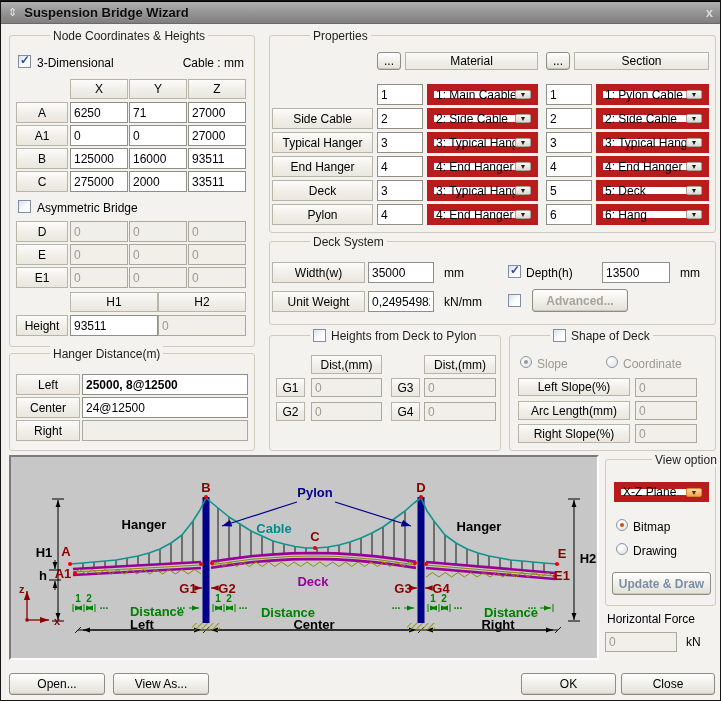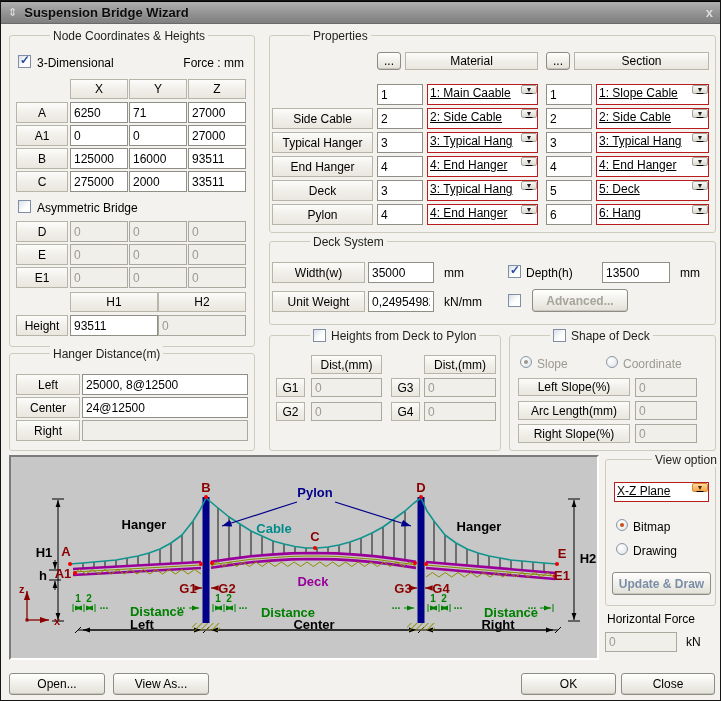--- a/index.html
+++ b/index.html
@@ -14,21 +14,21 @@
   .tclose { margin-left:auto; color:#DCDCDC; font-size:13px; font-weight:bold; line-height:1; }
   .group { position:absolute; border:1px solid #CFCCBE; border-radius:3px; }
   .gt { position:absolute; top:-8px; left:8px; background:#F3F2EE; padding:0 3px; font-size:12px;
         color:#1E1E1E; white-space:nowrap; display:flex; align-items:center; gap:5px; height:15px;margin-left:32px; }
   .plate { position:absolute; display:flex; align-items:center; justify-content:center; font-size:12px; color:#000;
            background:linear-gradient(#FCFCFB,#F0EEE8 55%,#E9E7DF); border:1px solid #B7B4A8; white-space:nowrap; overflow:hidden; }
   .fld { position:absolute; border:1px solid #8F8F85; background:#fff; font-family:"Liberation Sans",sans-serif;
          font-size:12px; padding:0 3px; color:#000; }
   input.fld { outline:none; }
   .fld.dis { background:#F1EFE9; color:#9B9990; border-color:#ABA99E; }
-  .cmb { position:absolute; border:1px solid #b91c1c; background:#fff; display:flex; align-items:flex-start;text-decoration:underline; }
+  .cmb { position:absolute; border:7px solid #b91c1c; background:#fff; display:flex; align-items:center; }
   .ct { flex:1; font-size:12px; padding:1px 2px; white-space:nowrap; overflow:hidden; }
   .ca { width:16px; display:flex; align-items:center; justify-content:center; font-size:7px; color:#1F1F1F;
         background:linear-gradient(#F8F8F6,#DDDBD2); border:1px solid #A5A399; border-radius:2px; }
   .ca.orange { background:linear-gradient(#FFD9A1,#F5A54C); border-color:#D8892F; color:#4A2A00; }
   .cb { width:13px; height:13px; border:1px solid #7E8EA4; background:linear-gradient(135deg,#D9DFE6,#FFFFFF 60%); position:relative; flex:0 0 13px; }
   .cb.abs { position:absolute; }
   .tk { position:absolute; left:1px; top:-3px; font-size:12px; font-weight:bold; color:#2A4CA0; }
   .rad { position:absolute; width:12px; height:12px; border-radius:50%; border:1px solid #8A97A6;
          background:radial-gradient(circle at 35% 35%,#FFFFFF,#DCE0E4); }
   .rdot { position:absolute; left:3px; top:3px; width:4px; height:4px; border-radius:50%; }
@@ -55,21 +55,21 @@
   </div>
 
   <div class="group" style="left:8px;top:34px;width:246px;height:312px">
     <div class="gt">
         <span>Node Coordinates &amp; Heights</span>
       </div>
     <span class="cb abs" style="left:8px;top:19px">
         <span class="tk">✓</span>
       </span>
     <span class="lbl" style="left:27px;top:20px">3-Dimensional</span>
-    <span class="lbl" style="right:10px;top:20px">Force : mm</span>
+    <span class="lbl" style="right:10px;top:20px">Cable : mm</span>
 
     <div class="plate" style="left:60px;top:43px;width:58px;height:20px">X</div>
     <div class="plate" style="left:119px;top:43px;width:58px;height:20px">Y</div>
     <div class="plate" style="left:178px;top:43px;width:58px;height:20px">Z</div>
 
     <div class="plate" style="left:6px;top:66px;width:52px;height:21px">A</div>
     <input class="fld" style="left: 60px; top: 66px; width: 58px; height: 21px;" value="6250">
     <input class="fld" style="left: 119px; top: 66px; width: 58px; height: 21px;" value="71">
     <input class="fld" style="left: 178px; top: 66px; width: 58px; height: 21px;" value="27000">
 
@@ -111,21 +111,21 @@
     <div class="plate" style="left:6px;top:279px;width:52px;height:21px">Height</div>
     <input class="fld" style="left: 60px; top: 279px; width: 88px; height: 21px;" value="93511">
     <input class="fld dis" style="left: 148px; top: 279px; width: 88px; height: 21px;" value="0">
   </div>
 
   <div class="group" style="left:8px;top:352px;width:246px;height:98px">
     <div class="gt">
         <span>Hanger Distance(m)</span>
       </div>
     <div class="plate" style="left:6px;top:20px;width:64px;height:21px">Left</div>
-    <input class="fld" style="left: 72px; top: 20px; width: 166px; height: 21px;" value="25000, 8@12500">
+    <input class="fld" style="left: 72px; top: 20px; width: 166px; height: 21px; font-weight: bold;" value="25000, 8@12500">
     <div class="plate" style="left:6px;top:43px;width:64px;height:21px">Center</div>
     <input class="fld" style="left: 72px; top: 43px; width: 166px; height: 21px;" value="24@12500">
     <div class="plate" style="left:6px;top:66px;width:64px;height:21px">Right</div>
     <input class="fld dis" style="left: 72px; top: 66px; width: 166px; height: 21px;" value="">
   </div>
 
   <div class="group" style="left:268px;top:34px;width:447px;height:198px">
     <div class="gt">
         <span>Properties</span>
       </div>
@@ -134,21 +134,21 @@
     <div class="btn" style="left:276px;top:16px;width:24px;height:18px">...</div>
     <div class="plate" style="left:304px;top:16px;width:135px;height:18px">Section</div>
 
     <input class="fld" style="left: 107px; top: 48px; width: 46px; height: 21px;" value="1">
     <div class="cmb" style="left:157px;top:48px;width:111px;height:21px">
         <span class="ct">1: Main Caable</span>
         <span class="ca">▼</span>
       </div>
     <input class="fld" style="left: 276px; top: 48px; width: 46px; height: 21px;" value="1">
     <div class="cmb" style="left:326px;top:48px;width:113px;height:21px">
-        <span class="ct">1: Slope Cable</span>
+        <span class="ct">1: Pylon Cable</span>
         <span class="ca">▼</span>
       </div>
 
     <div class="plate" style="left:2px;top:72px;width:101px;height:21px">Side Cable</div>
     <input class="fld" style="left: 107px; top: 72px; width: 46px; height: 21px;" value="2">
     <div class="cmb" style="left:157px;top:72px;width:111px;height:21px">
         <span class="ct">2: Side Cable</span>
         <span class="ca">▼</span>
       </div>
     <input class="fld" style="left: 276px; top: 72px; width: 46px; height: 21px;" value="2">

